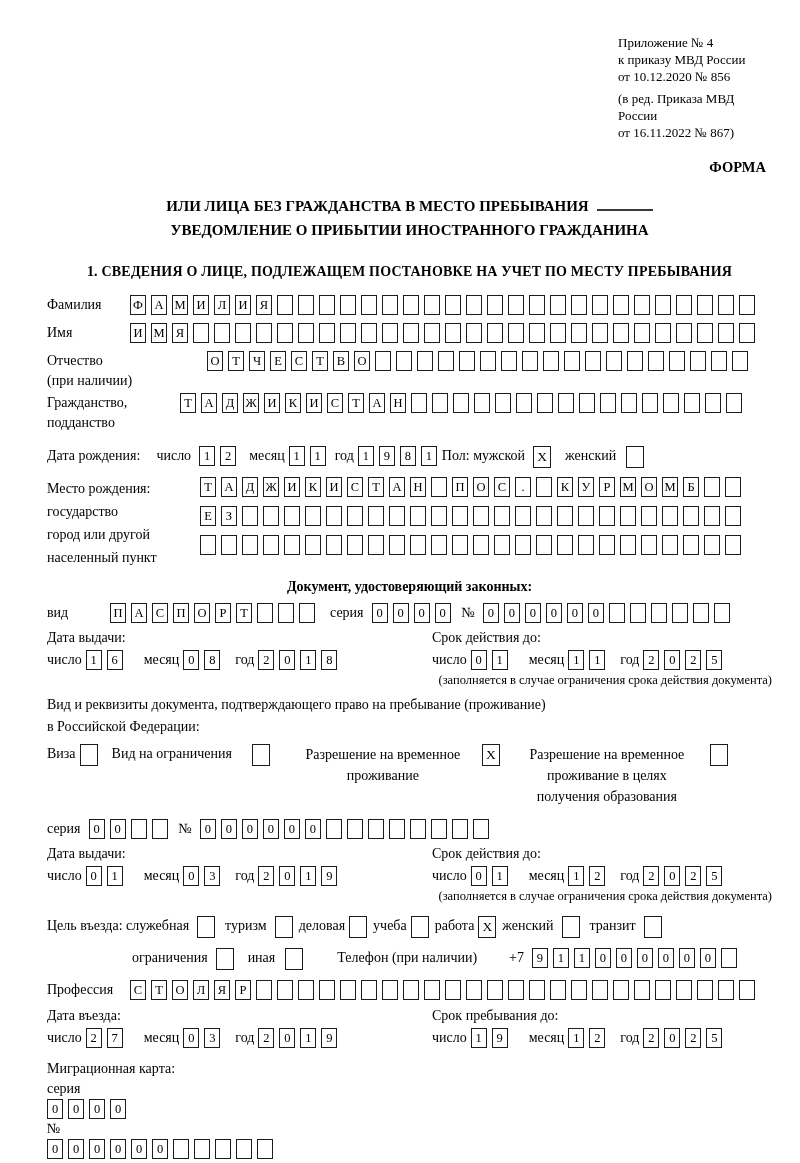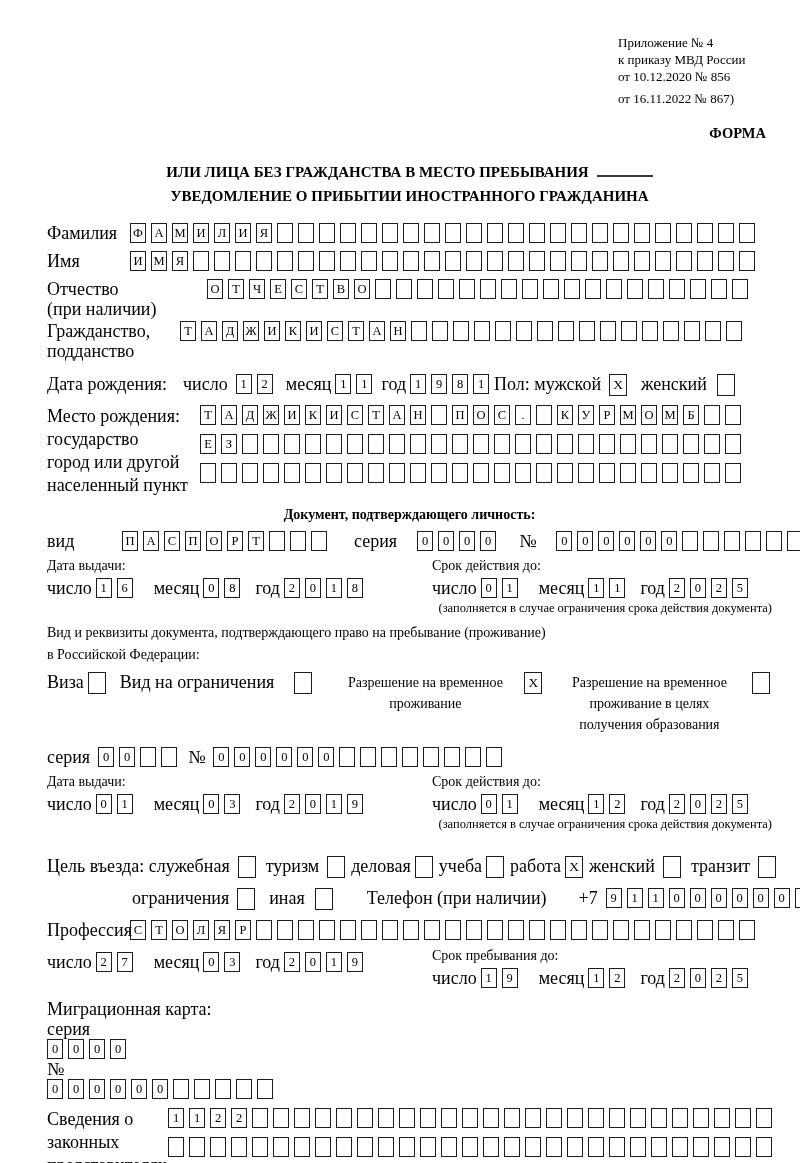--- a/index.html
+++ b/index.html
@@ -9,21 +9,21 @@
     font-family:"Liberation Serif", serif; color:#000;
   }
   .appendix {margin-left:571px; font-size:13px; line-height:17px;}
   .edition  {margin-left:571px; font-size:13px; line-height:17px; margin-top:5px;}
   .forma {text-align:right; font-weight:bold; font-size:14.5px; margin-top:18px; padding-right:6px;}
   .title {text-align:center; font-weight:bold; font-size:15px; line-height:24px; margin-top:18px;}
   .blank-line {display:inline-block; width:56px; border-bottom:2px solid #3a3a3a; height:12px; margin-left:8px;}
   .sec-heading {text-align:center; font-weight:bold; font-size:14px; margin-top:22px; letter-spacing:0.2px;}
 
   .row {display:flex; align-items:flex-start; margin-top:8px;}
-  .lbl {font-size:18px; line-height:20px; flex:none;}
+  .lbl {font-size:14px; line-height:20px; flex:none;}
   .pre {white-space:pre-line;}
   .cells {display:flex; flex:none;}
   .cell {
     width:14px; height:18px; border:1px solid #1c1c1c; margin-right:5px;
     font-size:12.5px; line-height:18px; text-align:center; flex:none;
   }
   .cb {
     display:inline-block; box-sizing:content-box; width:16px; height:20px; border:1px solid #1c1c1c;
     font-size:13.5px; line-height:20px; text-align:center; flex:none; vertical-align:top;
   }
@@ -55,29 +55,31 @@
 <body>
 
 <div class="page">
 
   <div class="appendix">
     <div>Приложение № 4</div>
     <div>к приказу МВД России</div>
     <div>от 10.12.2020 № 856</div>
   </div>
   <div class="edition">
+    <div>(в ред. Приказа МВД России</div>
     <div>от 16.11.2022 № 867)</div>
   </div>
   <div class="forma">ФОРМА</div>
 
   <div class="title">
     <div><span>ИЛИ ЛИЦА БЕЗ ГРАЖДАНСТВА В МЕСТО ПРЕБЫВАНИЯ</span><span class="blank-line"></span></div>
     <div>УВЕДОМЛЕНИЕ О ПРИБЫТИИ ИНОСТРАННОГО ГРАЖДАНИНА</div>
   </div>
 
+  <div class="sec-heading">1. СВЕДЕНИЯ О ЛИЦЕ, ПОДЛЕЖАЩЕМ ПОСТАНОВКЕ НА УЧЕТ ПО МЕСТУ ПРЕБЫВАНИЯ</div>
 
   <div class="row" style="margin-top:15px;">
     <span class="lbl w-surname">Фамилия</span>
     <span class="cells">
         <span class="cell">Ф</span>
         <span class="cell">А</span>
         <span class="cell">М</span>
         <span class="cell">И</span>
         <span class="cell">Л</span>
         <span class="cell">И</span>
@@ -322,23 +324,23 @@
           <span class="cell"></span>
           <span class="cell"></span>
           <span class="cell"></span>
           <span class="cell"></span>
           <span class="cell"></span>
           <span class="cell"></span>
         </span>
     </span>
   </div>
 
-  <div class="doc-heading">Документ, подтверждающего личность:</div>
-
-  <div class="row" style="gap:12px;">
+  <div class="doc-heading">Документ, удостоверяющий законных:</div>
+
+  <div class="row" style="">
     <span class="lbl w-kind">вид</span>
     <span class="cells">
         <span class="cell">П</span>
         <span class="cell">А</span>
         <span class="cell">С</span>
         <span class="cell">П</span>
         <span class="cell">О</span>
         <span class="cell">Р</span>
         <span class="cell">Т</span>
         <span class="cell"></span>
@@ -504,21 +506,21 @@
             <span class="cell">2</span>
             <span class="cell">0</span>
             <span class="cell">2</span>
             <span class="cell">5</span>
           </span>
       </div>
     </div>
   </div>
   <div class="note">(заполняется в случае ограничения срока действия документа)</div>
 
-  <div class="row" style="margin-top:24px;">
+  <div class="row" style="margin-top:12px;">
     <span class="lbl mr8">Цель въезда: служебная</span>
     <span class="cb"></span>
     <span class="lbl gap10 mr8">туризм</span>
     <span class="cb"></span>
     <span class="lbl gap6 mr4">деловая</span>
     <span class="cb"></span>
     <span class="lbl gap6 mr4">учеба</span>
     <span class="cb"></span>
     <span class="lbl gap6 mr4">работа</span>
     <span class="cb">X</span>
@@ -580,20 +582,21 @@
         <span class="cell"></span>
         <span class="cell"></span>
         <span class="cell"></span>
         <span class="cell"></span>
         <span class="cell"></span>
       </span>
   </div>
 
   <div class="row" style="margin-top:8px;">
     <div style="width:330px;">
+      <div class="dhead">Дата въезда:</div>
       <div class="dg" style="margin-top:4px;">
         <span class="lbl">число</span>
         <span class="cells">
             <span class="cell">2</span>
             <span class="cell">7</span>
           </span>
         <span class="lbl gap6">месяц</span>
         <span class="cells">
             <span class="cell">0</span>
             <span class="cell">3</span>

